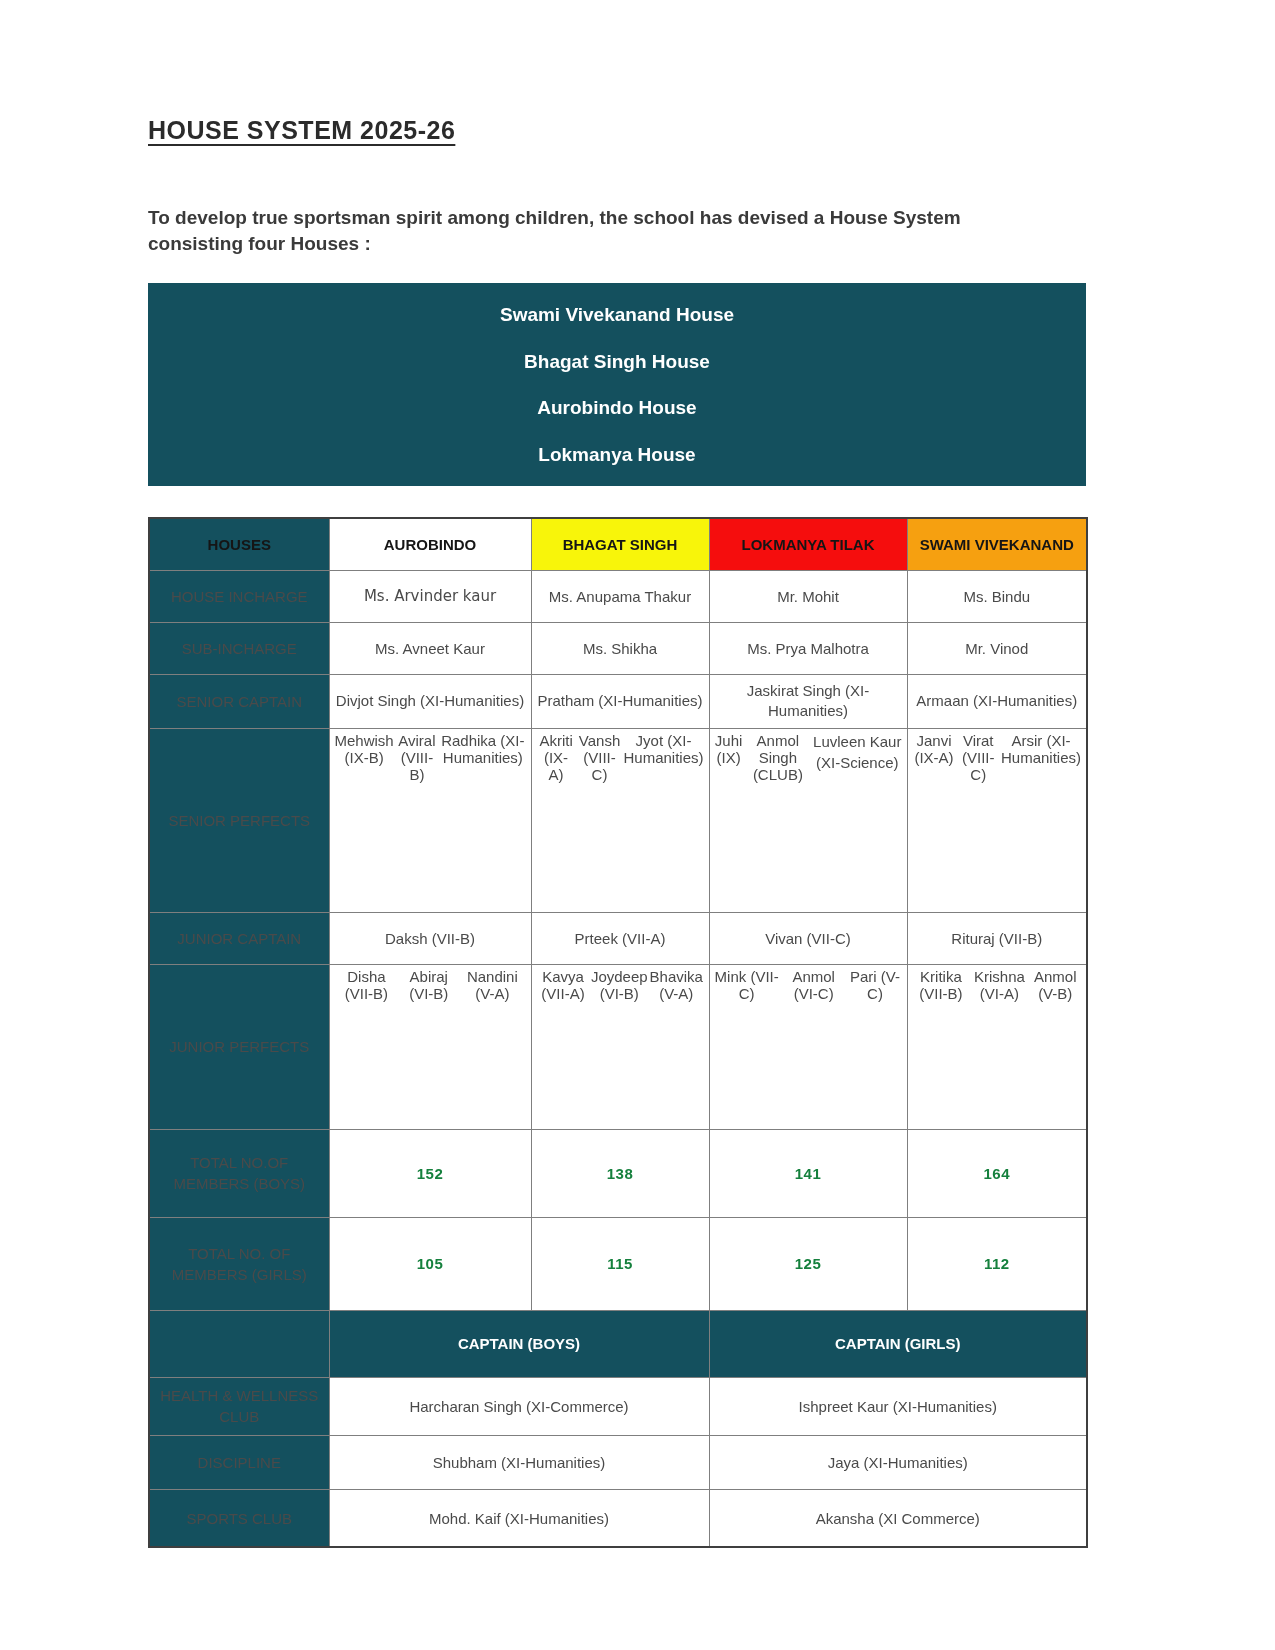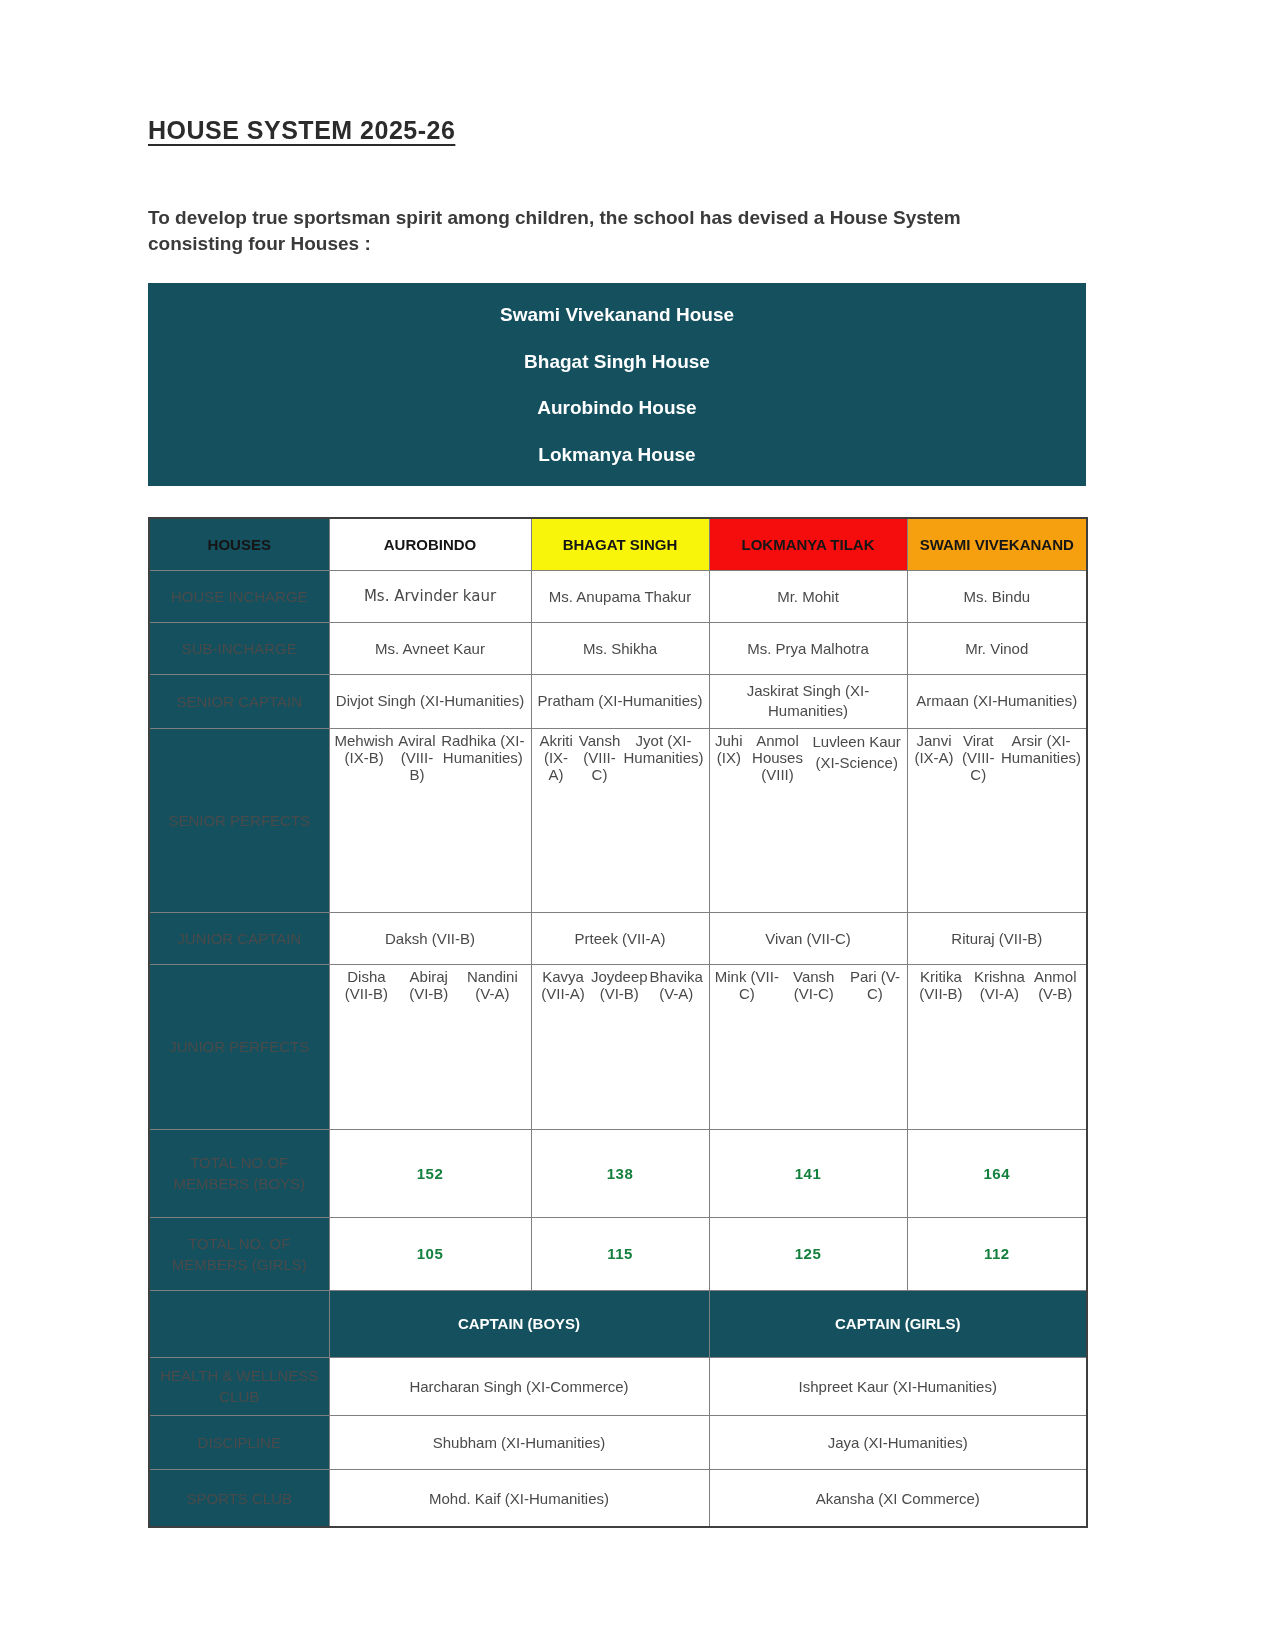--- a/index.html
+++ b/index.html
@@ -78,21 +78,21 @@
   th.hdr-yellow  { background: var(--yellow, #F8F50A); }
   th.hdr-red     { background: var(--red, #F50D0D); color: #6f0d0d; }
   th.hdr-orange  { background: var(--orange, #F6A010); }
 
   tr.r-header       { height: 52px; }
   tr.r-single       { height: 52px; }
   tr.r-srcapt       { height: 54px; }
   tr.r-srperf       { height: 184px; }
   tr.r-jrperf       { height: 165px; }
   tr.r-total-boys   { height: 88px; }
-  tr.r-total-girls  { height: 73px; }
+  tr.r-total-girls  { height: 93px; }
   tr.r-captain      { height: 67px; }
   tr.r-club-a       { height: 58px; }
   tr.r-club-b       { height: 54px; }
 
   .stack {
     display: flex;
     flex-direction: row;
     justify-content: space-around;
   }
   tr.r-srperf .stack { height: 176px; }
@@ -183,21 +183,21 @@
       <td>
         <div class="stack">
           <div>Akriti (IX-A)</div>
           <div>Vansh (VIII-C)</div>
           <div>Jyot (XI-Humanities)</div>
         </div>
       </td>
       <td>
         <div class="stack">
           <div>Juhi (IX)</div>
-          <div>Anmol Houses (VIII)</div>
+          <div>Anmol Singh (CLUB)</div>
           <div class="two-line-cell">Luvleen Kaur (XI-Science)</div>
         </div>
       </td>
       <td>
         <div class="stack">
           <div>Janvi (IX-A)</div>
           <div>Virat (VIII-C)</div>
           <div>Arsir (XI-Humanities)</div>
         </div>
       </td>
@@ -223,21 +223,21 @@
       <td>
         <div class="stack">
           <div>Kavya (VII-A)</div>
           <div>Joydeep (VI-B)</div>
           <div>Bhavika (V-A)</div>
         </div>
       </td>
       <td>
         <div class="stack">
           <div>Mink (VII-C)</div>
-          <div>Vansh (VI-C)</div>
+          <div>Anmol (VI-C)</div>
           <div>Pari (V-C)</div>
         </div>
       </td>
       <td>
         <div class="stack">
           <div>Kritika (VII-B)</div>
           <div>Krishna (VI-A)</div>
           <div>Anmol (V-B)</div>
         </div>
       </td>

